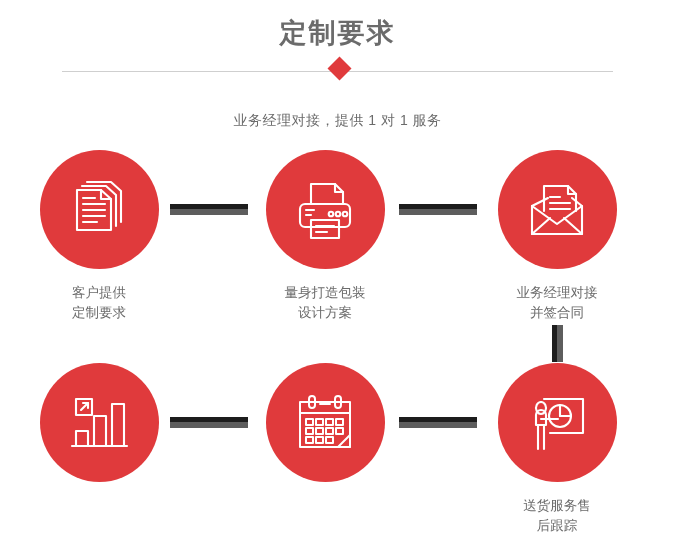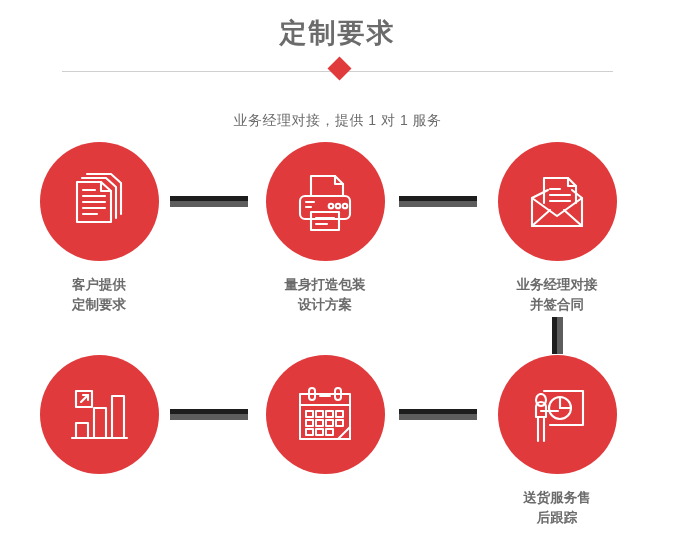--- a/index.html
+++ b/index.html
@@ -69,24 +69,23 @@
     color: #6b6b6b;
     letter-spacing: 0.5px;
     line-height: 20px;
     margin-top: 21px;
   }
 
   
   .flow {
     position: absolute;
     left: 0;
-    top: 117px;
+    top: 125px;
     width: 675px;
     height: 425px;
-    font-weight: bold;
   }
   .step {
     position: absolute;
     width: 160px;
     text-align: center;
   }
   .step-1 { left: 19px;  top: 25px; }
   .step-2 { left: 245px; top: 25px; }
   .step-3 { left: 477px; top: 25px; }
   .step-4 { left: 19px;  top: 238px; }

